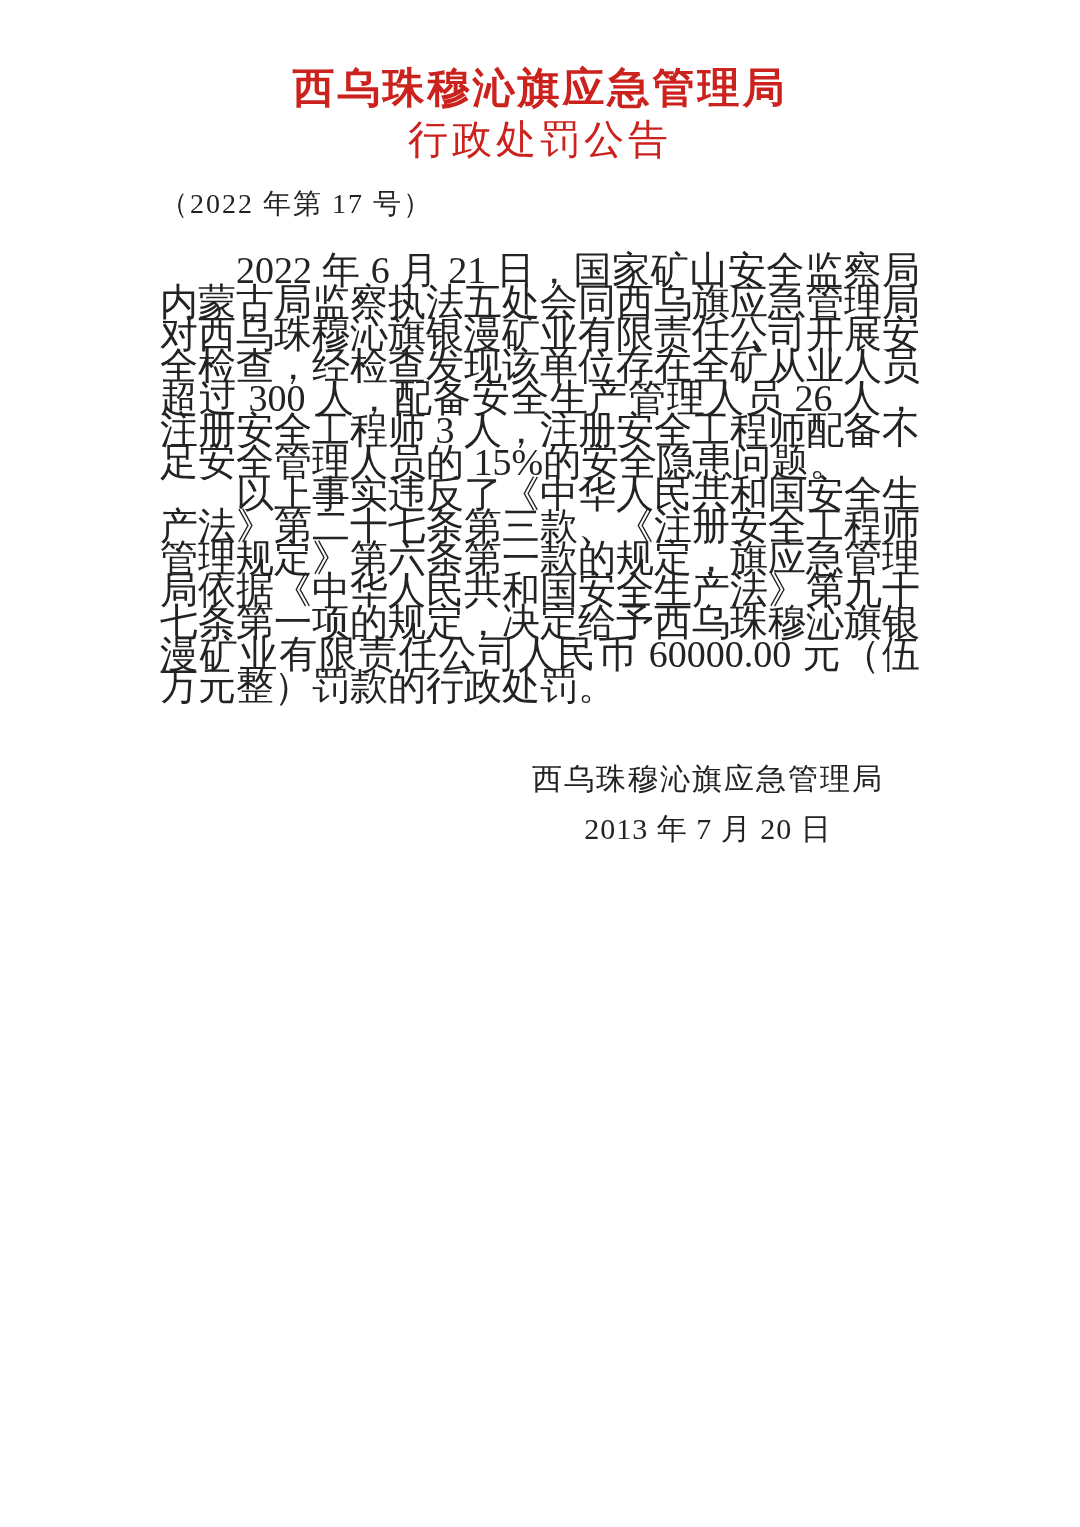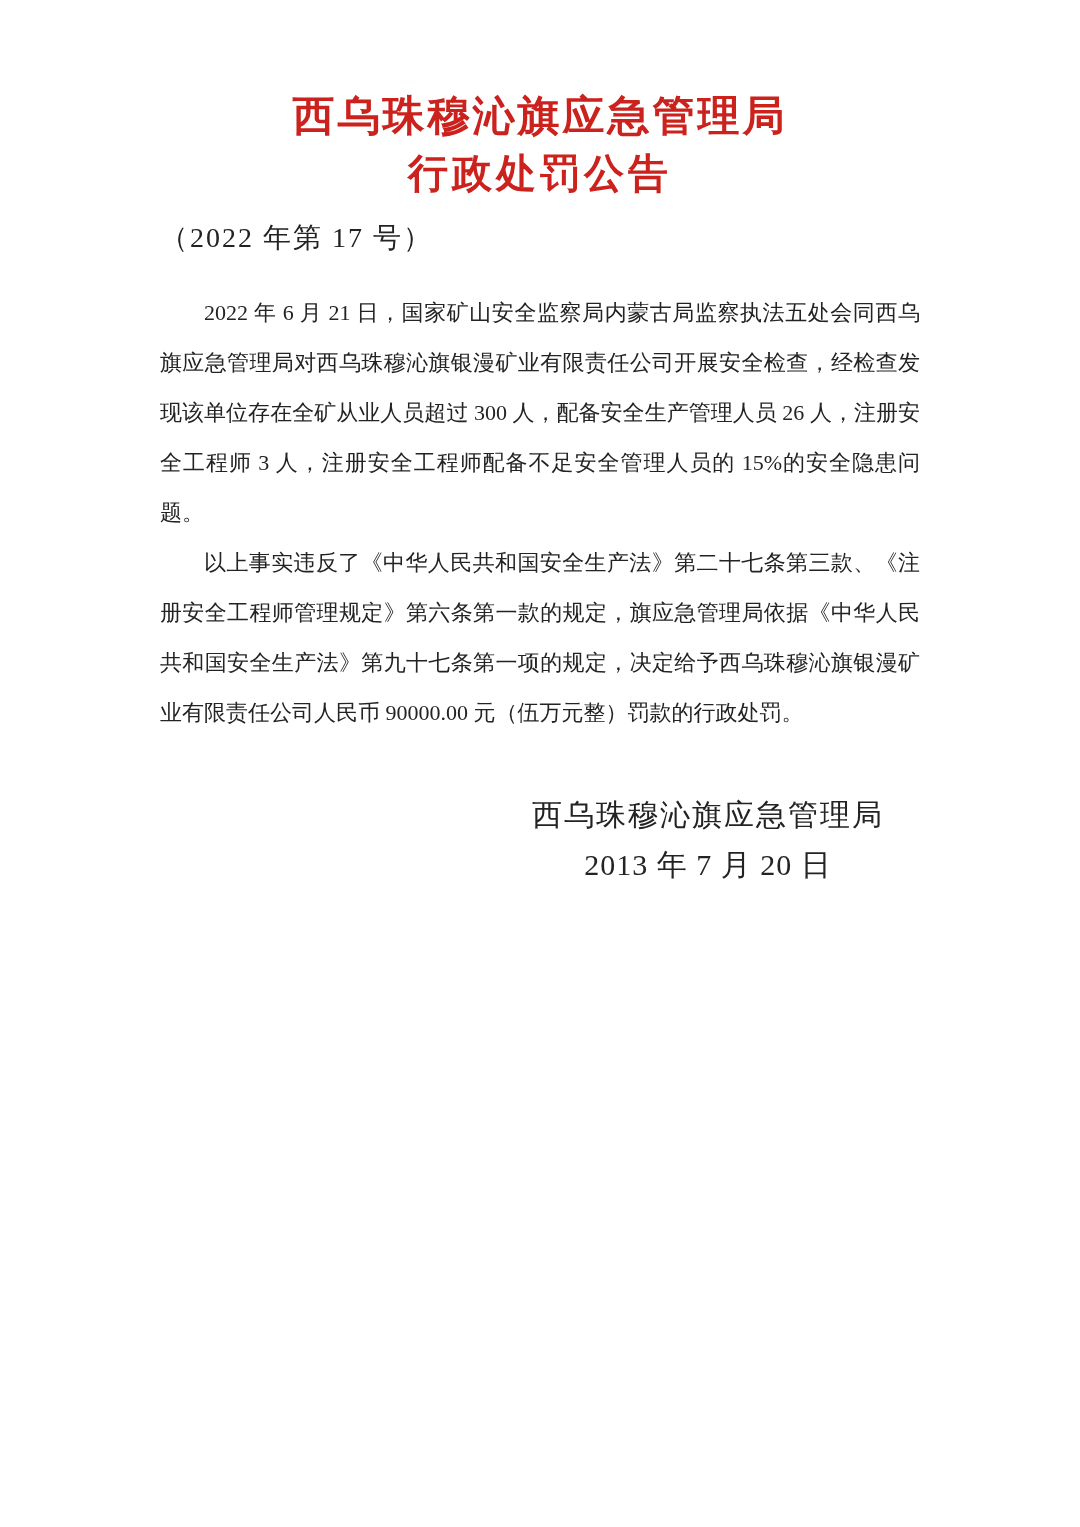--- a/index.html
+++ b/index.html
@@ -12,58 +12,58 @@
   body{
     font-family:"Liberation Serif","DejaVu Serif",serif;
     -webkit-font-smoothing:antialiased;
   }
   .page{
     position:relative;
     width:1080px;
     height:1527px;
     background:var(--paper);
     overflow:hidden;
-    padding-top:92px;
+    padding-top:64px;
   }
   .content{
     margin:0 160px;
     width:760px;
     color:var(--body-ink);
   }
   .title-line-1{
     text-align:center;
     color:var(--title-red);
     font-weight:bold;
     font-size:42px;
     line-height:48px;
     letter-spacing:3px;
   }
   .title-line-2{
     text-align:center;
     color:var(--title-red);
-    font-weight:bold;
+    font-weight:normal;
     font-size:40px;
     line-height:46px;
     letter-spacing:4px;
-    margin-top:11px;
+    margin-top:5px;
   }
   .doc-number{
     text-align:left;
     font-size:28px;
     line-height:34px;
     margin-top:24px;
     color:var(--body-ink);
     letter-spacing:2px;
   }
   .doc-body{
     margin-top:33px;
   }
   .doc-body p{
-    font-size:22px;
-    line-height:50px;
+    font-size:38px;
+    line-height:32px;
     text-indent:2em;
     text-align:justify;
     text-justify:inter-character;
     color:var(--body-ink);
   }
   .signature-block{
     margin-top:52px;
     text-align:right;
     padding-right:36px;
   }
@@ -91,21 +91,21 @@
   <div class="content">
 
     <div class="title-line-1">西乌珠穆沁旗应急管理局</div>
 
     <div class="title-line-2">行政处罚公告</div>
 
     <div class="doc-number">（2022 年第 17 号）</div>
 
     <div class="doc-body">
       <p>2022 年 6 月 21 日，国家矿山安全监察局内蒙古局监察执法五处会同西乌旗应急管理局对西乌珠穆沁旗银漫矿业有限责任公司开展安全检查，经检查发现该单位存在全矿从业人员超过 300 人，配备安全生产管理人员 26 人，注册安全工程师 3 人，注册安全工程师配备不足安全管理人员的 15%的安全隐患问题。</p>
-      <p>以上事实违反了《中华人民共和国安全生产法》第二十七条第三款、《注册安全工程师管理规定》第六条第一款的规定，旗应急管理局依据《中华人民共和国安全生产法》第九十七条第一项的规定，决定给予西乌珠穆沁旗银漫矿业有限责任公司人民币 90000.00 元（伍万元整）罚款的行政处罚。</p>
+      <p>以上事实违反了《中华人民共和国安全生产法》第二十七条第三款、《注册安全工程师管理规定》第六条第一款的规定，旗应急管理局依据《中华人民共和国安全生产法》第九十七条第一项的规定，决定给予西乌珠穆沁旗银漫矿业有限责任公司人民币 60000.00 元（伍万元整）罚款的行政处罚。</p>
     </div>
 
     <div class="signature-block">
       <div class="signature-inner">
         <div class="signature-line">西乌珠穆沁旗应急管理局</div>
         <div class="date-line">2013 年 7 月 20 日</div>
       </div>
     </div>
 
   </div>

